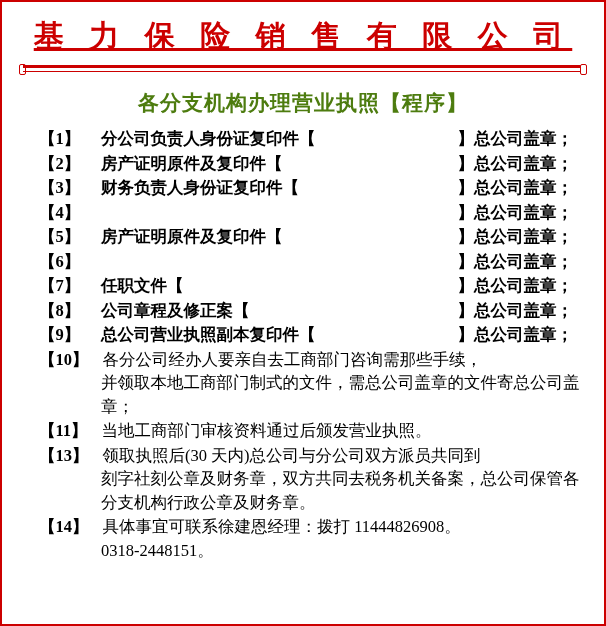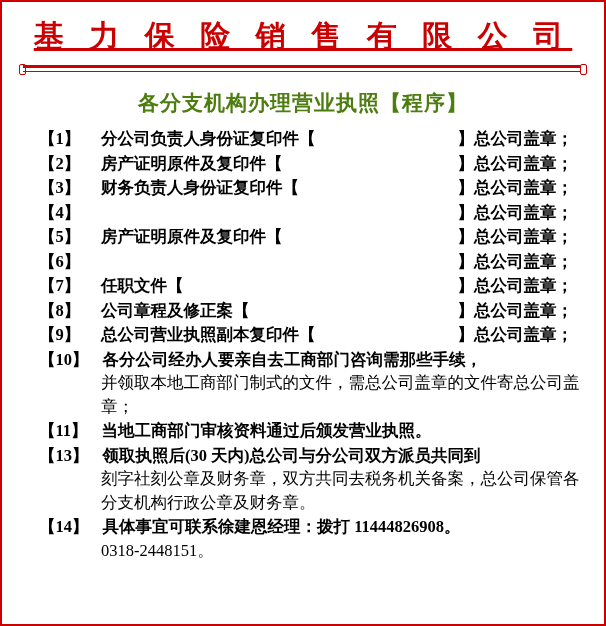--- a/index.html
+++ b/index.html
@@ -103,21 +103,20 @@
   }
   .item .text {
     flex: 0 0 auto;
     padding-left: 14px;
     white-space: nowrap;
   }
   .item .text-wrap {
     flex: 1 1 auto;
     padding-left: 14px;
     white-space: normal;
-    font-weight: bold;
   }
   .item .tail {
     flex: 0 0 auto;
     margin-left: auto;
     padding-right: 8px;
     white-space: nowrap;
   }
   .item.wide {
     display: block;
   }

